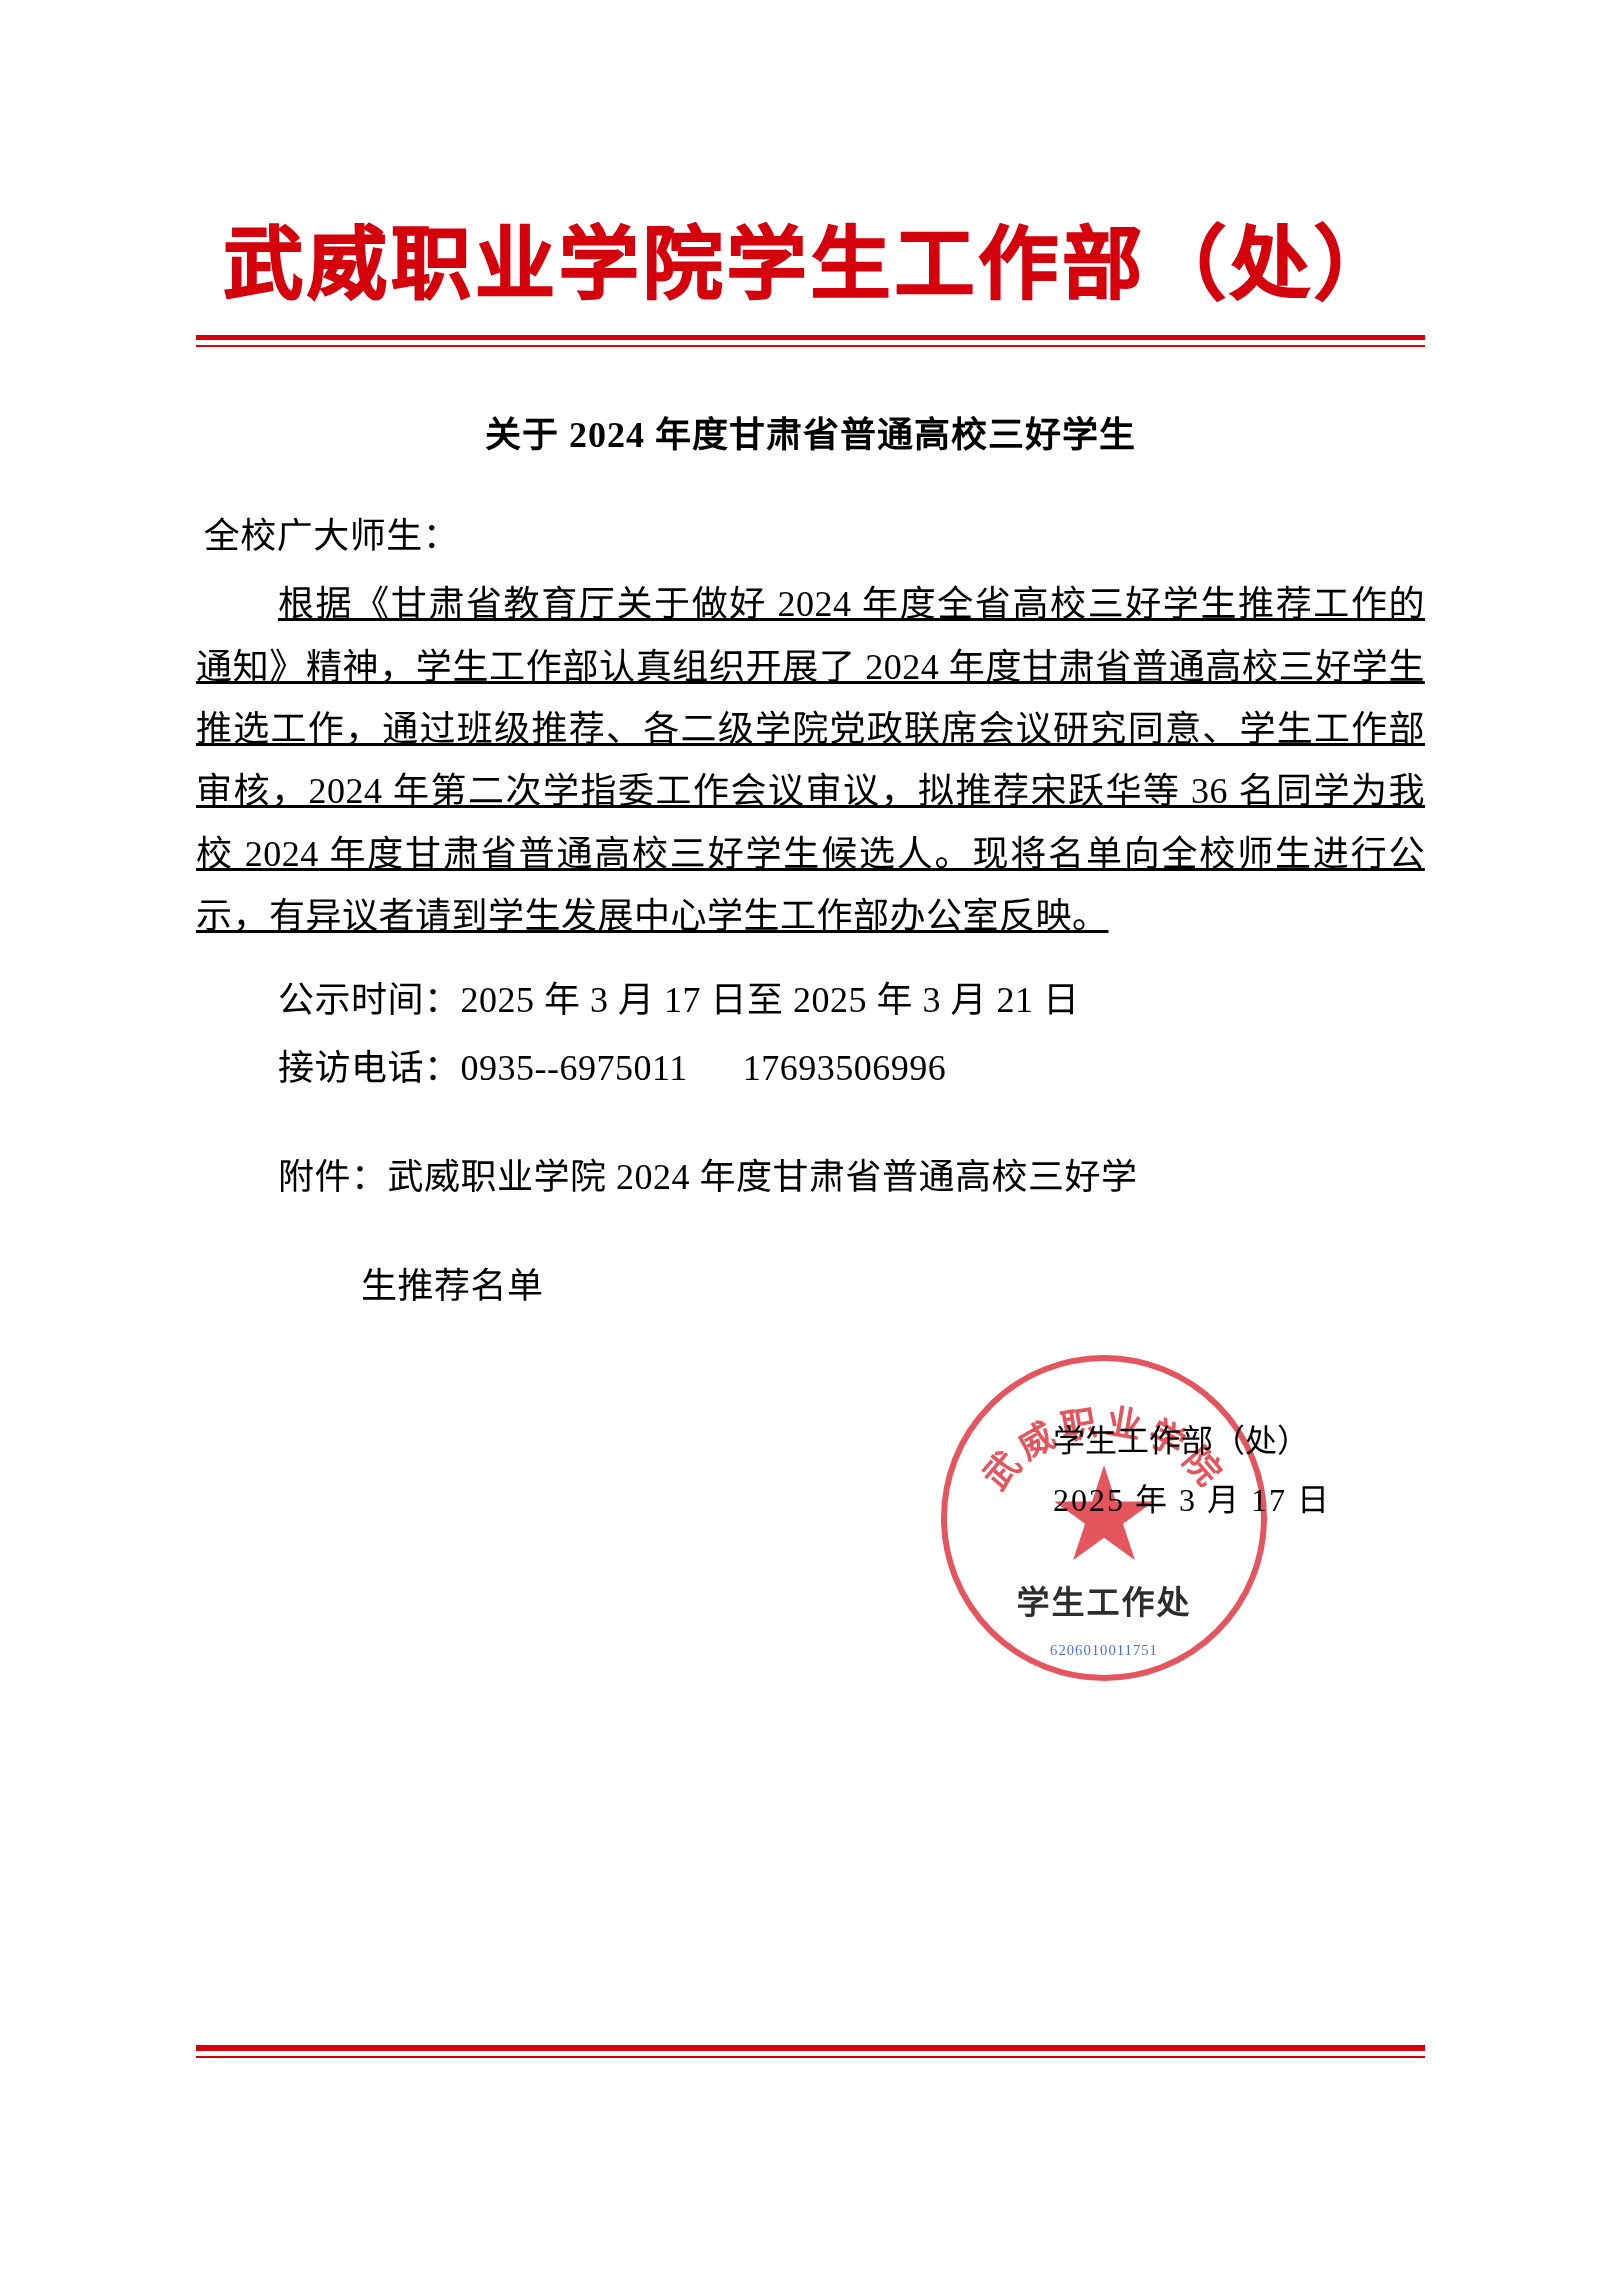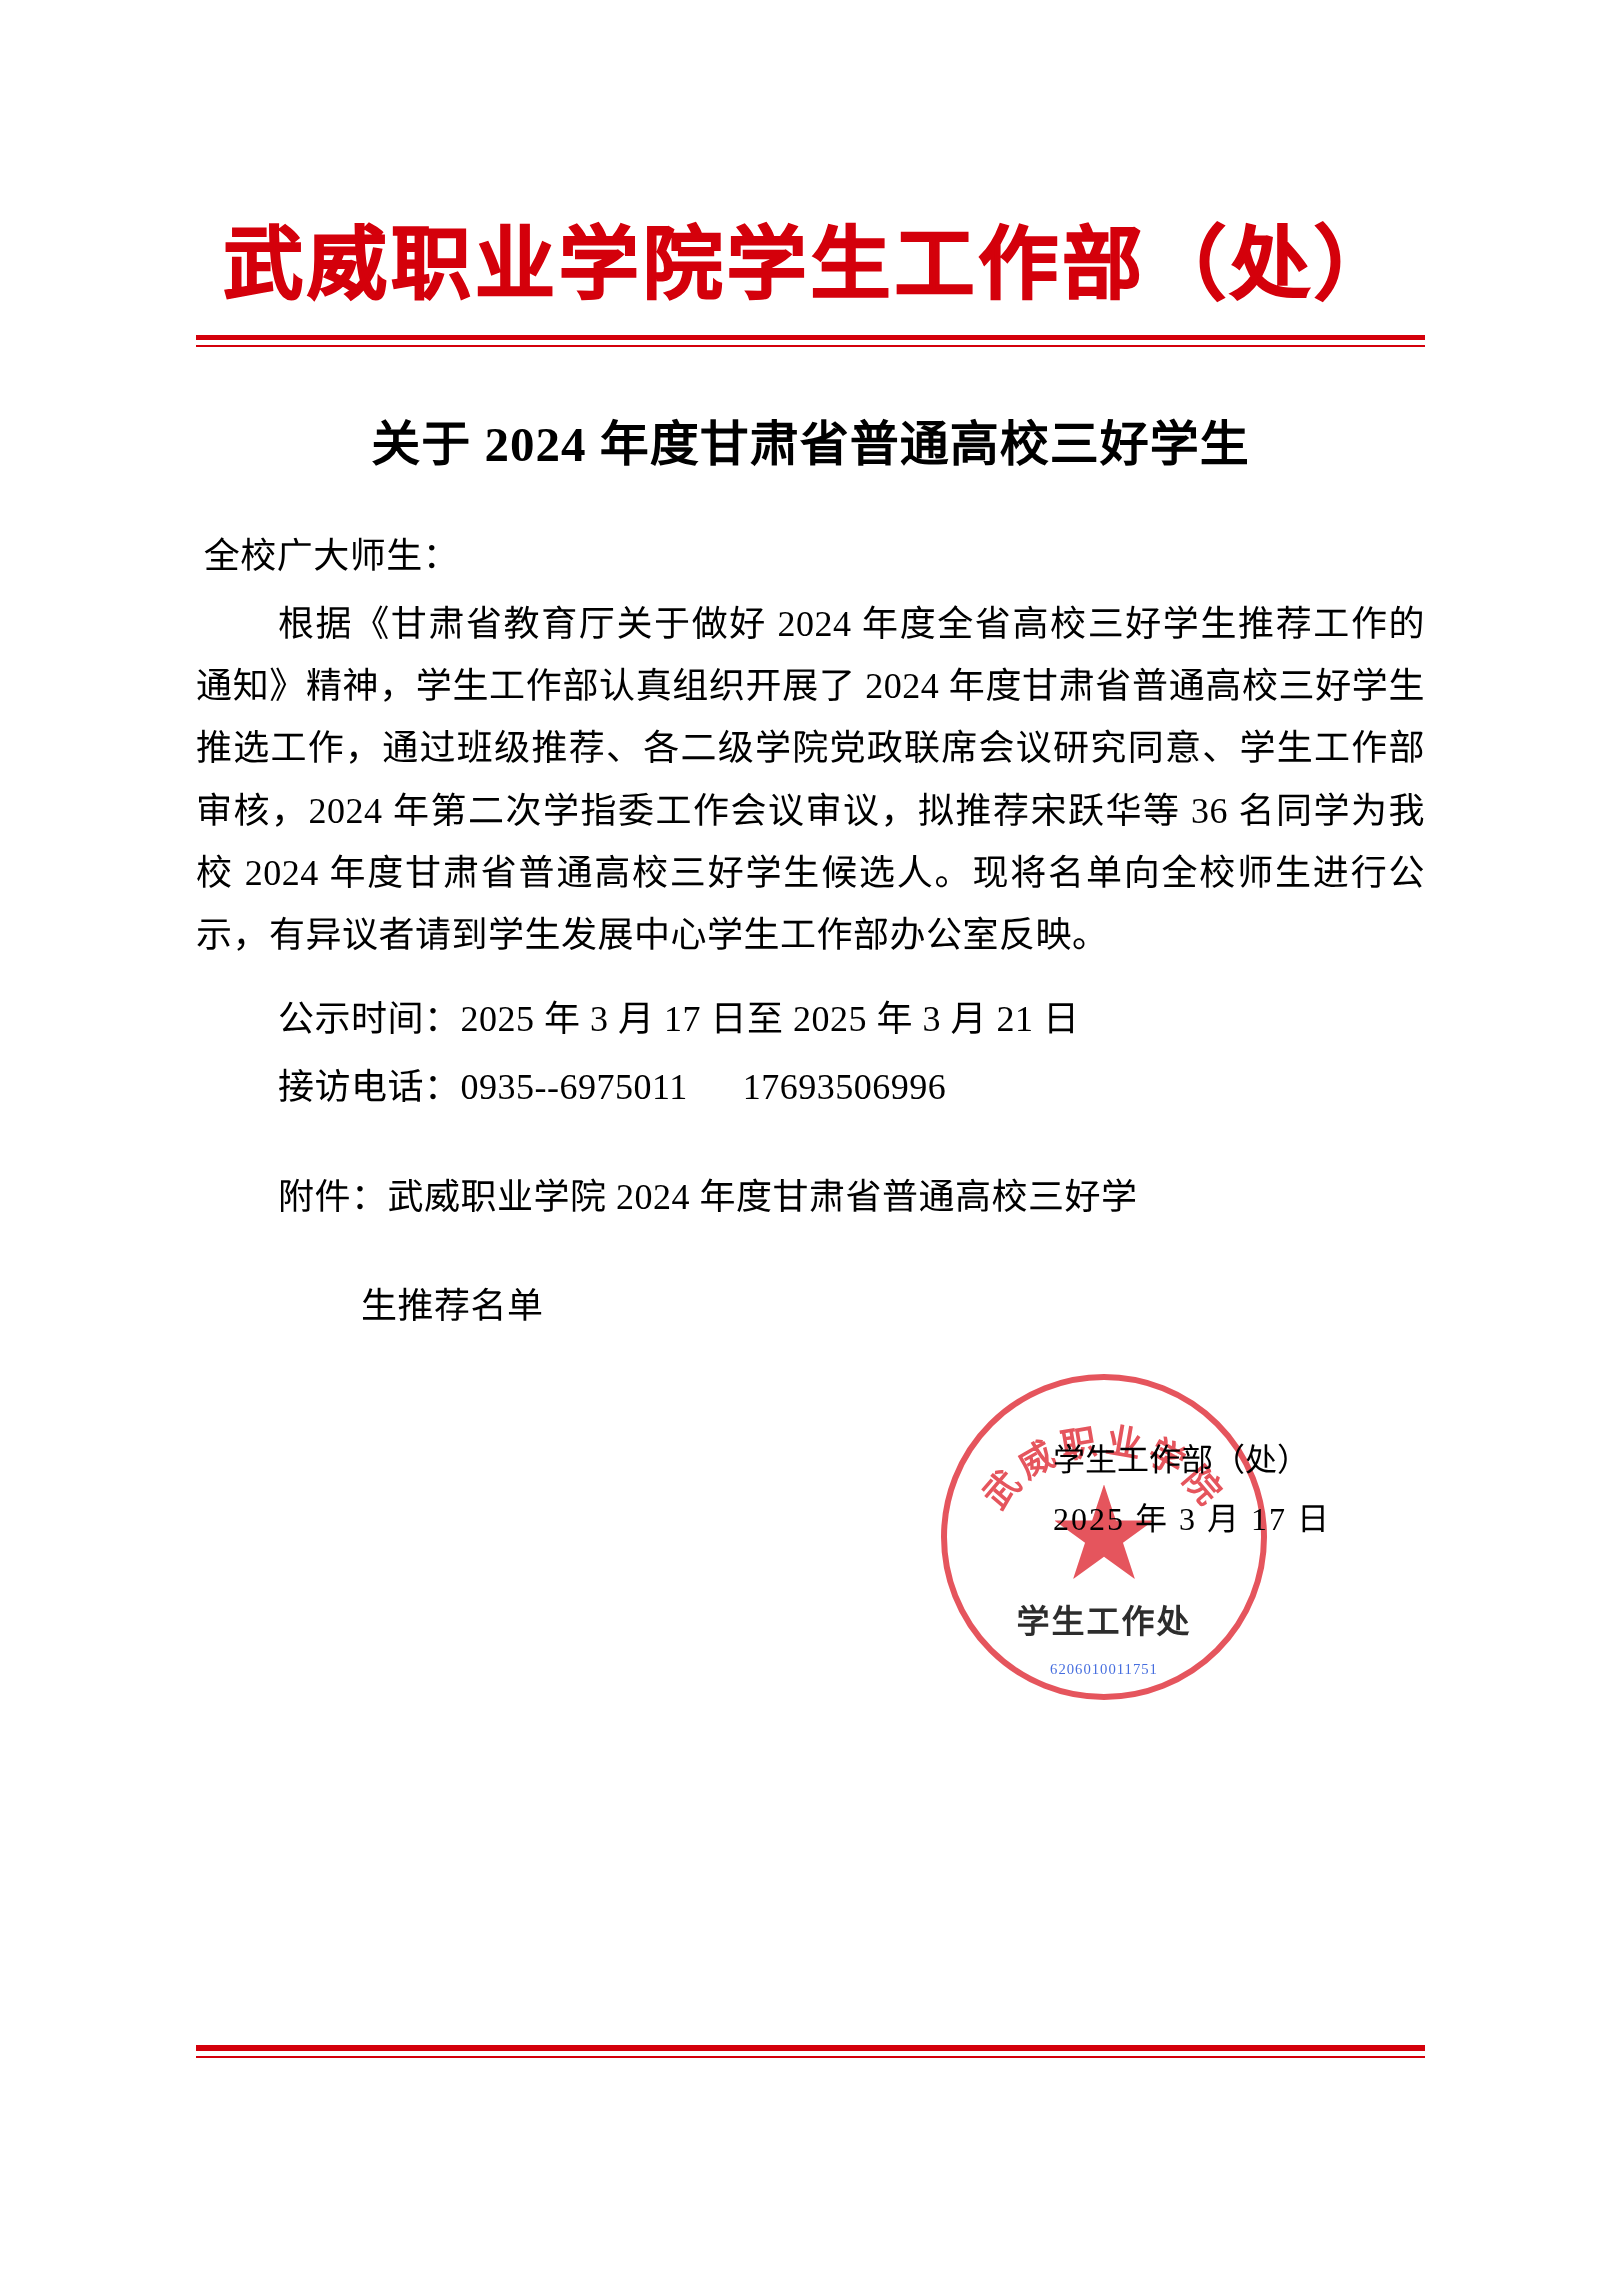--- a/index.html
+++ b/index.html
@@ -55,21 +55,21 @@
     background: #d4000b;
     width: 100%;
   }
 
   
   .doc-title {
     margin-top: 61px;
     text-align: center;
     font-family: "Liberation Serif", serif;
     font-weight: bold;
-    font-size: 49px;
+    font-size: 36px;
     line-height: 1.5;
     letter-spacing: 1px;
   }
   .doc-title-line {
     display: block;
   }
 
   
   .body-wrap {
     margin-top: 43px;
@@ -78,20 +78,21 @@
     letter-spacing: 0.5px;
   }
   .salutation {
     margin-left: 7.8px;
   }
   .para {
     margin-top: 5.9px;
     text-indent: 82px;
     text-align: justify;
     text-justify: inter-ideograph;
+    text-decoration: underline;
   }
   .info-line {
     margin-top: 5.9px;
     text-indent: 82px;
   }
   .info-line.first {
     margin-top: 21.6px;
   }
   .phone-gap {
     display: inline-block;

